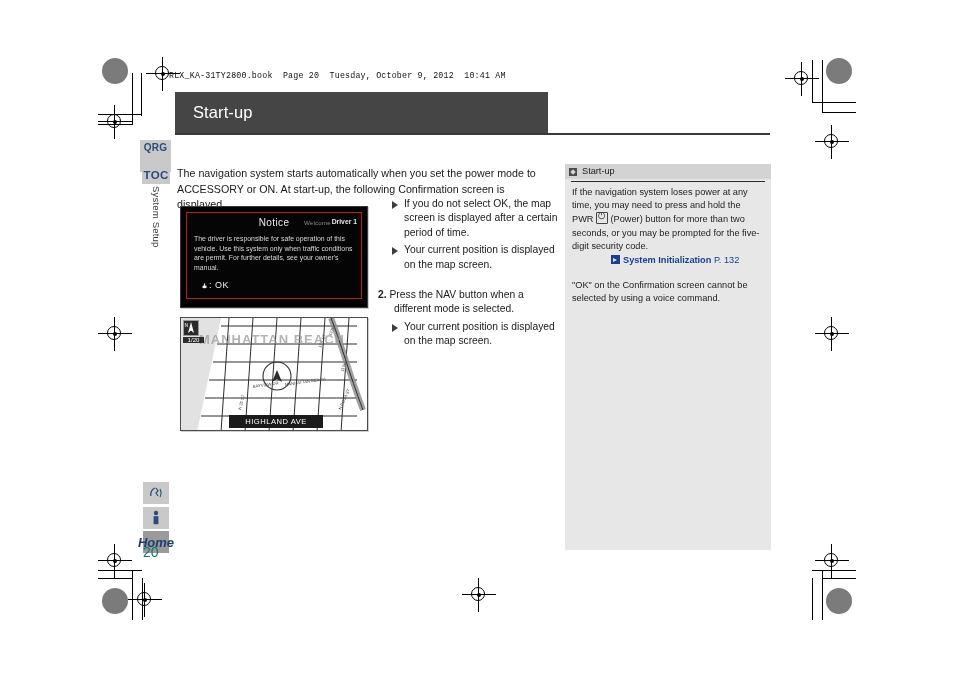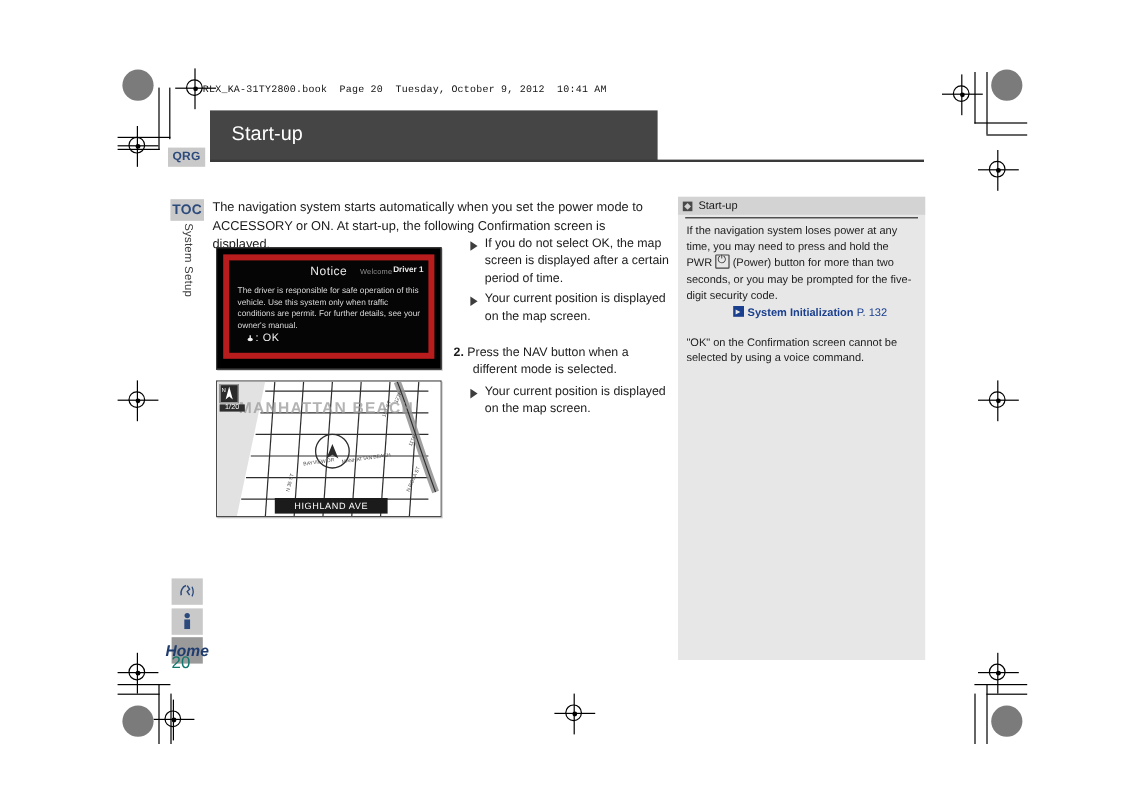--- a/index.html
+++ b/index.html
@@ -106,23 +106,23 @@
     position: absolute;
     background: #c9c9c9;
     color: #2c4a7c;
     font-weight: bold;
     text-align: center;
     font-size: 10px;
     letter-spacing: .3px;
   }
   .tab-qrg {
     left: 140px;
-    top: 123px;
+    top: 140px;
     width: 31px;
-    height: 16px;
+    height: 32px;
     line-height: 16px;
   }
   .tab-toc {
     left: 142px;
     top: 166px;
     width: 28px;
     height: 18px;
     line-height: 18px;
     font-size: 11.5px;
   }
@@ -189,21 +189,21 @@
     height: 102px;
     background: #000;
     border: 1px solid #3b3b3b;
     box-sizing: border-box;
     box-shadow: 1px 1px 0 #cfcfcf;
   }
   .notice-inner {
     position: absolute;
     left: 5px; top: 5px;
     right: 5px; bottom: 8px;
-    border: 5px solid #b91c1c;
+    border: 1px solid #b91c1c;
     background: #050505;
   }
   .notice-head {
     position: absolute;
     left: 0; top: 4px;
     width: 100%;
     text-align: center;
     color: #eaeaea;
     font-size: 10px;
     letter-spacing: .4px;

